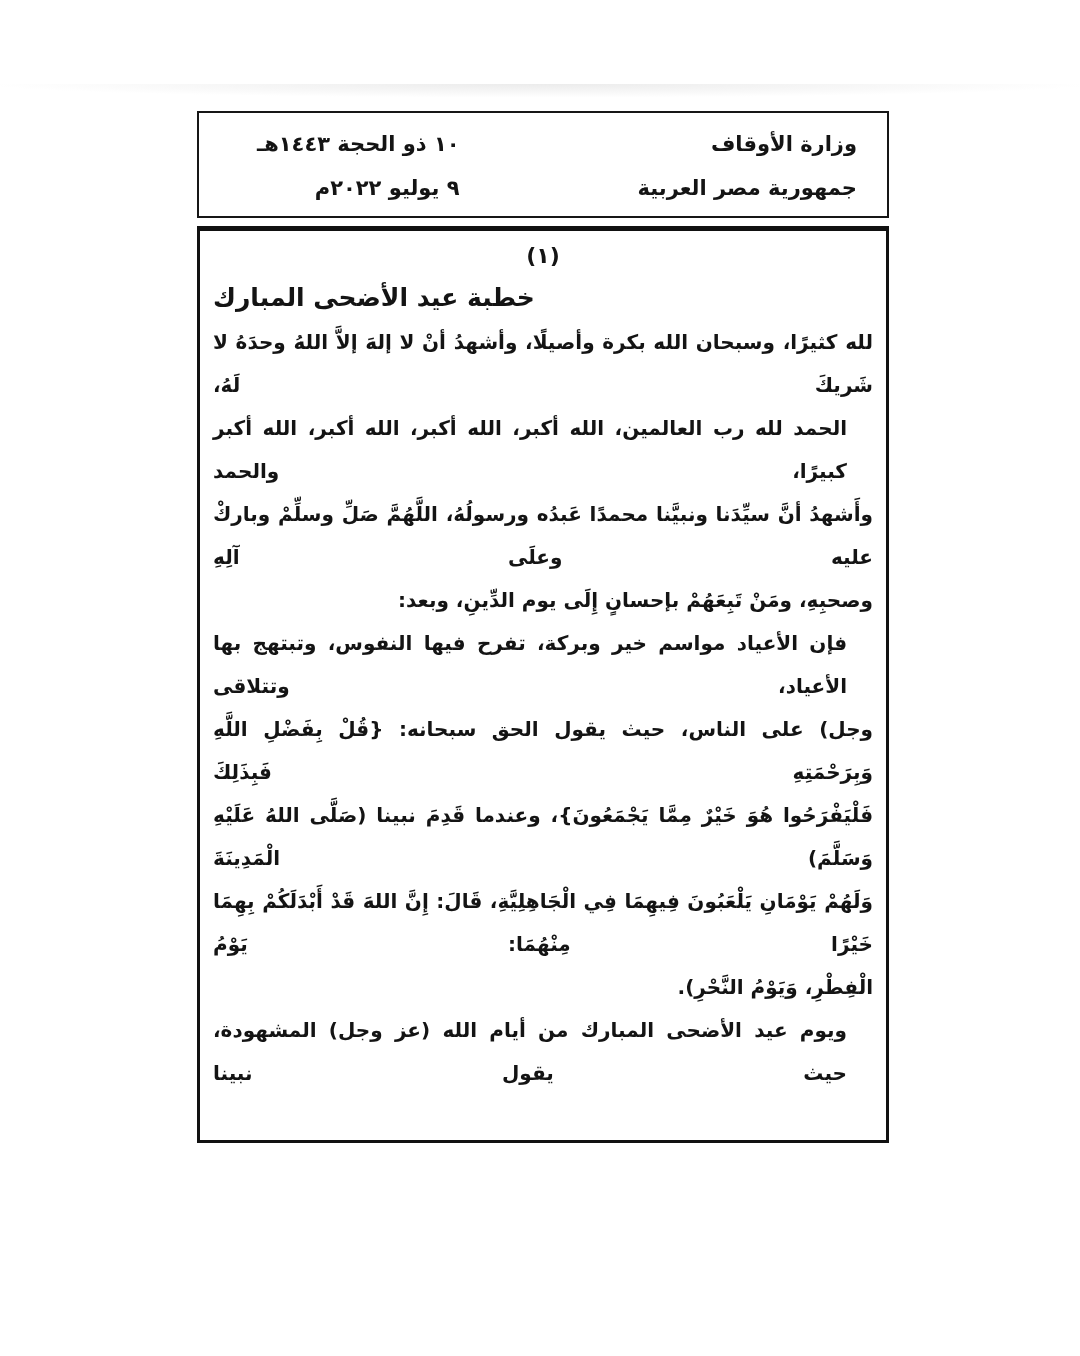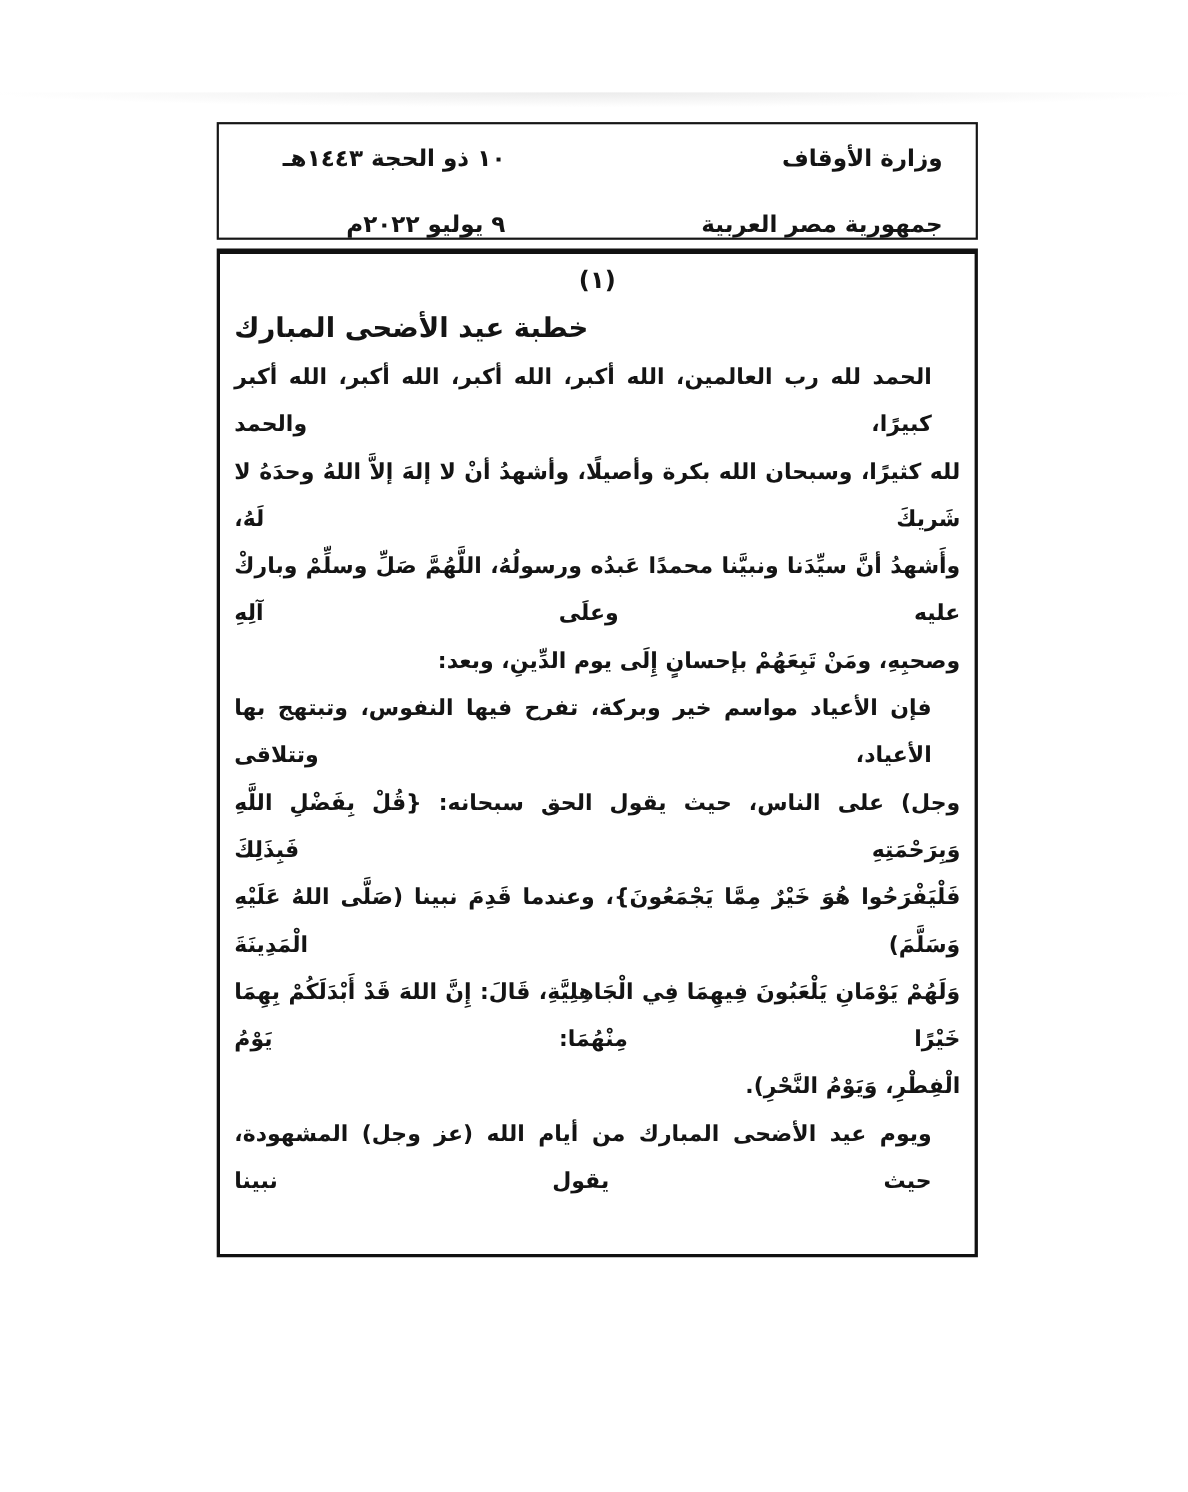--- a/index.html
+++ b/index.html
@@ -12,21 +12,21 @@
     background:radial-gradient(ellipse 60% 100% at 50% 0%, #e3e3e3 0%, #f5f5f5 55%, #ffffff 85%);
     opacity:.7; pointer-events:none;
   }
   
   .letterhead {
     position:absolute; left:197px; top:111px; width:692px; height:107px;
     border:2px solid #161616; box-sizing:border-box;
     display:flex; direction:rtl; justify-content:space-between;
     padding:16px 30px 0 58px; font-weight:bold;
   }
-  .lh-col { display:flex; flex-direction:column; gap:30px; text-align:right; }
+  .lh-col { display:flex; flex-direction:column; gap:14px; text-align:right; }
   .lh-line { font-size:21px; line-height:30px; white-space:nowrap; letter-spacing:0; }
   
   .sermon {
     position:absolute; left:197px; top:226px; width:692px; height:917px;
     border:3px solid #111; border-top-width:5px; box-sizing:border-box;
     padding:6px 13px 0 13px; direction:rtl; font-weight:bold; overflow:hidden;
   }
   .page-number { text-align:center; font-size:22px; line-height:38px; }
   .sermon-title { text-align:left; font-size:25px; line-height:46px; }
   .para { margin:0; }
@@ -53,22 +53,22 @@
       <div class="lh-line">١٠ ذو الحجة ١٤٤٣هـ</div>
       <div class="lh-line">٩ يوليو ٢٠٢٢م</div>
     </div>
   </div>
 
   <div class="sermon">
     <div class="page-number">(١)</div>
     <div class="sermon-title">خطبة عيد الأضحى المبارك</div>
 
     <div class="para">
+      <div class="line">لله كثيرًا، وسبحان الله بكرة وأصيلًا، وأشهدُ أنْ لا إلهَ إلاَّ اللهُ وحدَهُ لا شَريكَ لَهُ،</div>
       <div class="line indent">الحمد لله رب العالمين، الله أكبر، الله أكبر، الله أكبر، الله أكبر كبيرًا، والحمد</div>
-      <div class="line">لله كثيرًا، وسبحان الله بكرة وأصيلًا، وأشهدُ أنْ لا إلهَ إلاَّ اللهُ وحدَهُ لا شَريكَ لَهُ،</div>
       <div class="line">وأَشهدُ أنَّ سيِّدَنا ونبيَّنا محمدًا عَبدُه ورسولُهُ، اللَّهُمَّ صَلِّ وسلِّمْ وباركْ عليه وعلَى آلِهِ</div>
       <div class="line end">وصحبِهِ، ومَنْ تَبِعَهُمْ بإحسانٍ إِلَى يوم الدِّينِ، وبعد:</div>
     </div>
 
     <div class="para">
       <div class="line indent">فإن الأعياد مواسم خير وبركة، تفرح فيها النفوس، وتبتهج بها الأعياد، وتتلاقى</div>
       <div class="line">وجل) على الناس، حيث يقول الحق سبحانه: {قُلْ بِفَضْلِ اللَّهِ وَبِرَحْمَتِهِ فَبِذَلِكَ</div>
       <div class="line">فَلْيَفْرَحُوا هُوَ خَيْرٌ مِمَّا يَجْمَعُونَ}، وعندما قَدِمَ نبينا (صَلَّى اللهُ عَلَيْهِ وَسَلَّمَ) الْمَدِينَةَ</div>
       <div class="line">وَلَهُمْ يَوْمَانِ يَلْعَبُونَ فِيهِمَا فِي الْجَاهِلِيَّةِ، قَالَ: إِنَّ اللهَ قَدْ أَبْدَلَكُمْ بِهِمَا خَيْرًا مِنْهُمَا: يَوْمُ</div>
       <div class="line end">الْفِطْرِ، وَيَوْمُ النَّحْرِ).</div>

